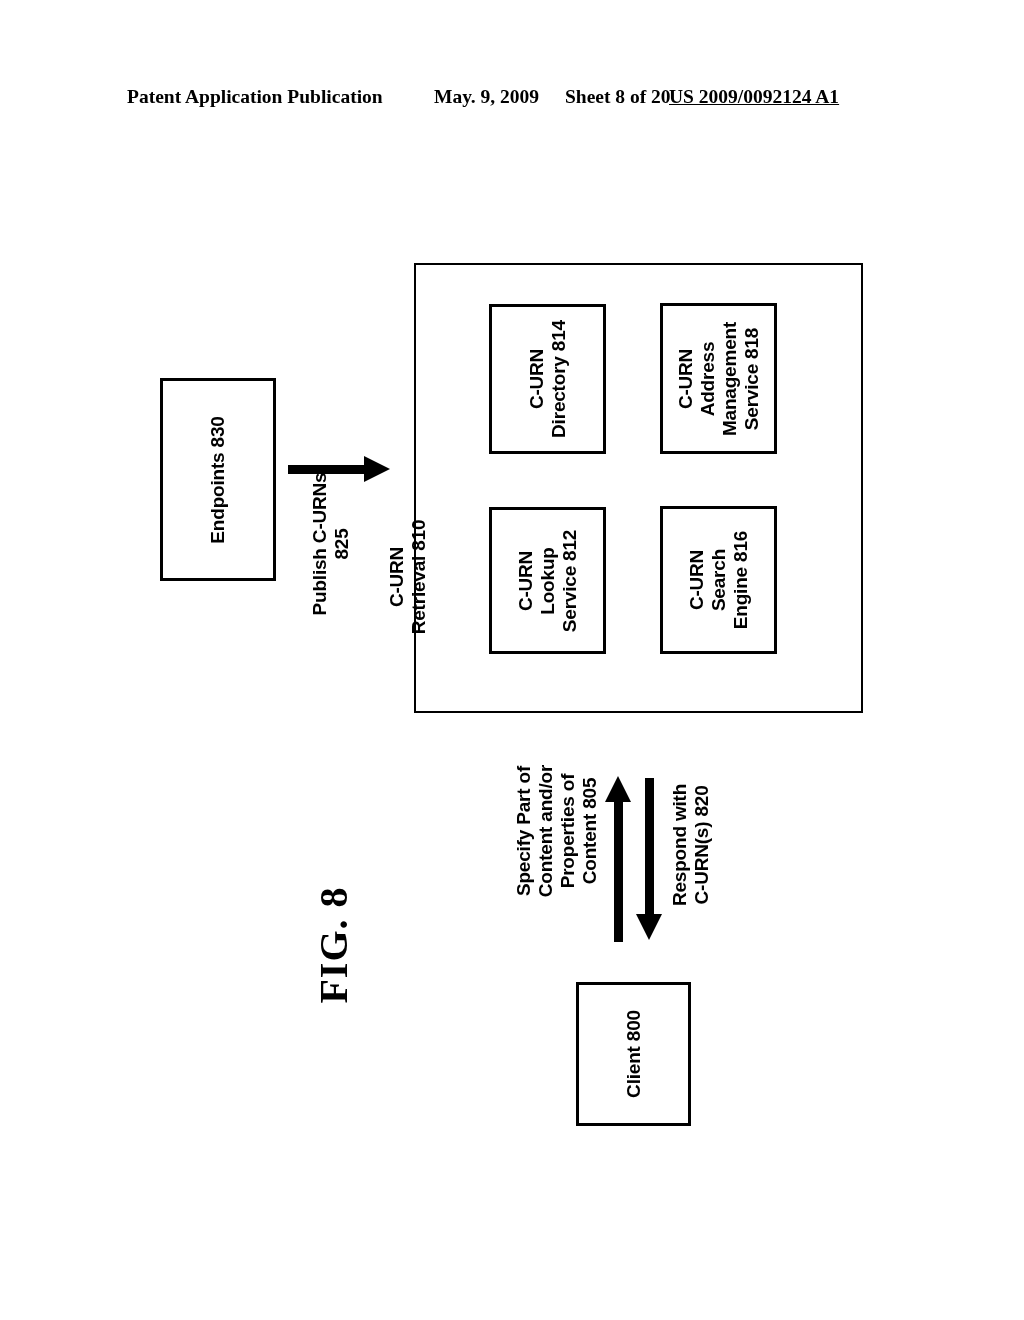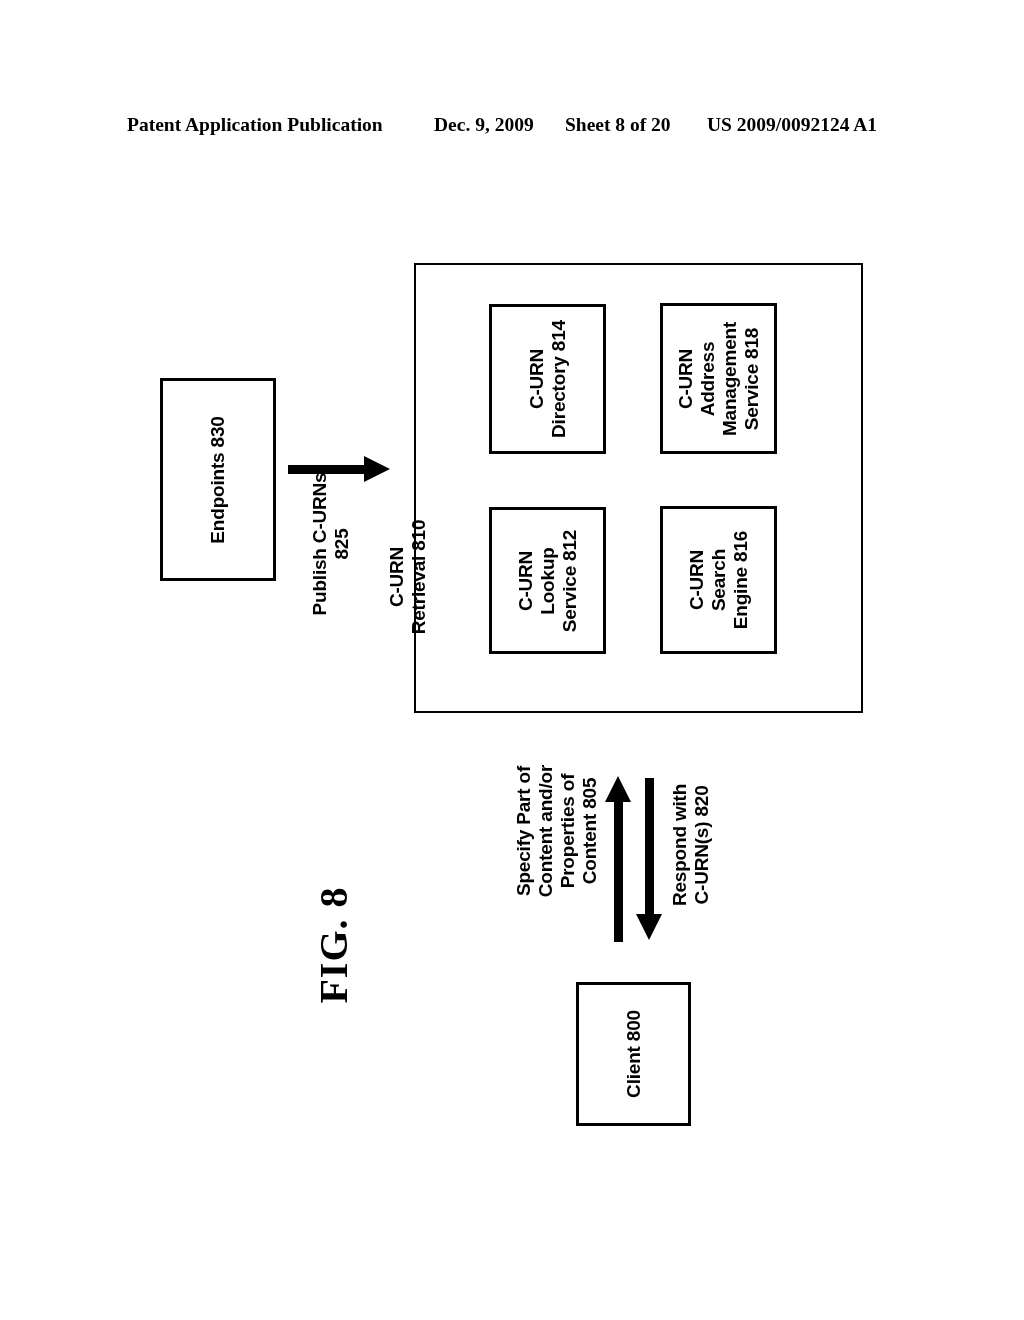--- a/index.html
+++ b/index.html
@@ -22,25 +22,25 @@
     left: 0;
     top: 86px;
     width: 1024px;
     height: 30px;
     font-family: "Liberation Serif", serif;
     font-weight: bold;
     font-size: 19.5px;
     letter-spacing: 0px;
     white-space: nowrap;
   }
-  #page-header .h-item { position: absolute; top: 0; margin-top: 28px; }
+  #page-header .h-item { position: absolute; top: 0; }
   #hdr-pub    { left: 127px; }
   #hdr-date   { left: 434px; }
   #hdr-sheet  { left: 565px; }
-  #hdr-number { left: 707px; }
+  #hdr-number { left: 669px; text-decoration: underline; }
 
   
   .vlabel {
     position: absolute;
     transform-origin: 50% 50%;
     transform: rotate(-90deg);
     font-weight: bold;
     font-size: 19px;
     line-height: 1.16;
     text-align: center;
@@ -184,21 +184,21 @@
     letter-spacing: 1px;
     text-align: center;
     white-space: pre;
   }
 </style>
 </head>
 <body>
 
 <div id="page-header">
   <span class="h-item" id="hdr-pub">Patent Application Publication</span>
-  <span class="h-item" id="hdr-date">Dec. 9, 2009</span>
+  <span class="h-item" id="hdr-date">May. 9, 2009</span>
   <span class="h-item" id="hdr-sheet">Sheet 8 of 20</span>
   <span class="h-item" id="hdr-number">US 2009/0092124 A1</span>
 </div>
 
 <div id="figure-caption">FIG. 8</div>
 
 <div class="box" id="box-endpoints">
   <span class="vlabel">Endpoints 830</span>
 </div>
 

